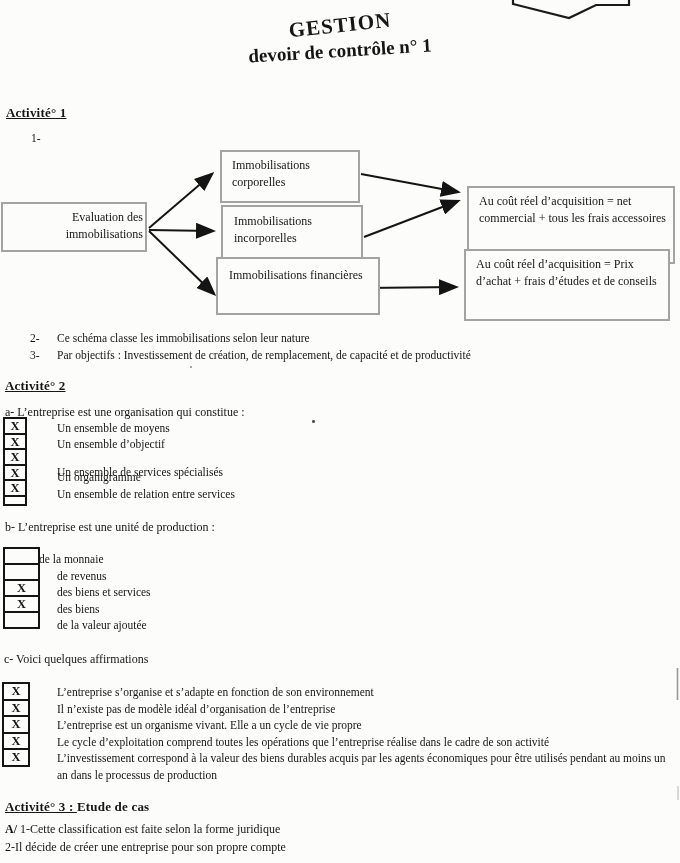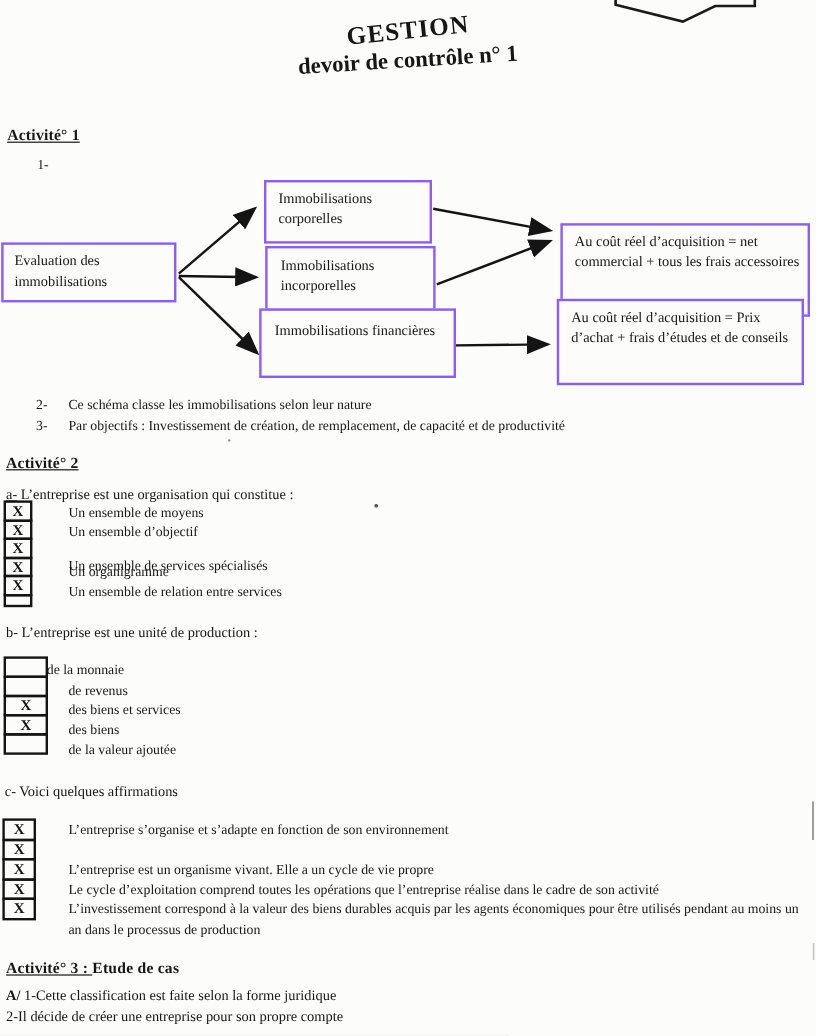--- a/index.html
+++ b/index.html
@@ -20,21 +20,21 @@
   }
   .heading {
     position:absolute; font-weight:bold; font-size:13px;
     text-decoration:underline; white-space:nowrap; letter-spacing:0.2px;
   }
   .txt { position:absolute; font-size:11.5px; line-height:16px; white-space:nowrap; }
   .intro { position:absolute; font-size:12px; line-height:16px; white-space:nowrap;text-align:right; }
   .u { text-decoration:underline; }
   .b { font-weight:bold; }
   .dbox {
-    position:absolute; box-sizing:border-box; border:2px solid #8b5cf6;
+    position:absolute; box-sizing:border-box; border:2px solid #a3a3a3;
     font-size:12px; line-height:17px; background:#fcfcfa;
   }
   .cellcol { position:absolute; }
   .cell {
     box-sizing:border-box; border:2px solid #141414; text-align:center;
     font-size:12.5px; font-weight:600; overflow:hidden;
   }
   .cell + .cell { margin-top:-2px; }
   .lbl { position:absolute; font-size:11.5px; line-height:16.5px; white-space:nowrap; }
   .wrap { white-space:normal; width:615px; }
@@ -65,21 +65,21 @@
     <line x1="677.5" y1="668" x2="677.5" y2="700" stroke="#9a9a9a" stroke-width="1.6"></line>
     <line x1="678" y1="786" x2="678" y2="800" stroke="#c0c0c0" stroke-width="1.2"></line>
   </svg>
 
   <div class="doc-title">GESTION</div>
   <div class="doc-subtitle">devoir de contrôle n° 1</div>
 
   <div class="heading" style="left:6px; top:105px;">Activité° 1</div>
   <div class="txt" style="left:31px; top:130px;">1-</div>
 
-  <div class="dbox" style="left:1px; top:202px; width:146px; height:50px; padding:5px 2px 0 9px;">Evaluation des immobilisations</div>
+  <div class="dbox" style="left:1px; top:202px; width:146px; height:50px; padding:5px 2px 0 9px;text-align:right;">Evaluation des immobilisations</div>
   <div class="dbox" style="left:220px; top:150px; width:140px; height:53px; padding:5px 2px 0 10px;">Immobilisations corporelles</div>
   <div class="dbox" style="left:221px; top:205px; width:142px; height:54px; padding:6px 2px 0 11px;">Immobilisations incorporelles</div>
   <div class="dbox" style="left:216px; top:257px; width:164px; height:58px; padding:8px 2px 0 11px;">Immobilisations financières</div>
   <div class="dbox" style="left:467px; top:155px; width:208px; height:78px; padding:5px 4px 0 10px;margin-top:31px;">Au coût réel d’acquisition = net commercial + tous les frais accessoires</div>
   <div class="dbox" style="left:464px; top:249px; width:206px; height:72px; padding:5px 4px 0 10px;">Au coût réel d’acquisition = Prix d’achat + frais d’études et de conseils</div>
 
   <div class="txt" style="left:30px; top:330px;">2-</div>
   <div class="txt" style="left:57px; top:330px;">Ce schéma classe les immobilisations selon leur nature</div>
   <div class="txt" style="left:30px; top:346.5px;">3-</div>
   <div class="txt" style="left:57px; top:346.5px;">Par objectifs : Investissement de création, de remplacement, de capacité et de productivité</div>
@@ -120,20 +120,21 @@
   <div class="intro" style="left:4px; top:651px;">c- Voici quelques affirmations</div>
 
   <div class="cellcol" style="left:2px; top:682px; width:28px;">
     <div class="cell" style="height:18.5px;"><span>X</span></div>
     <div class="cell" style="height:18.5px;"><span>X</span></div>
     <div class="cell" style="height:18.5px;"><span>X</span></div>
     <div class="cell" style="height:18.5px;"><span>X</span></div>
     <div class="cell" style="height:18.5px;"><span>X</span></div>
   </div>
   <div class="lbl" style="left:57px; top:684px;">L’entreprise s’organise et s’adapte en fonction de son environnement</div>
+  <div class="lbl" style="left:57px; top:700.5px;">Il n’existe pas de modèle idéal d’organisation de l’entreprise</div>
   <div class="lbl" style="left:57px; top:717px;">L’entreprise est un organisme vivant. Elle a un cycle de vie propre</div>
   <div class="lbl" style="left:57px; top:733.5px;">Le cycle d’exploitation comprend toutes les opérations que l’entreprise réalise dans le cadre de son activité</div>
   <div class="lbl wrap" style="left:57px; top:750px; line-height:17px;">L’investissement correspond à la valeur des biens durables acquis par les agents économiques pour être utilisés pendant au moins un an dans le processus de production</div>
 
   <div class="intro b" style="left:5px; top:799px; font-size:13px; letter-spacing:0.2px;"><span class="u">Activité° 3 : </span><span>Etude de cas</span></div>
 
   <div class="intro" style="left:5px; top:821px;"><span class="b">A/</span><span> 1-Cette classification est faite selon la forme juridique</span></div>
   <div class="intro" style="left:5px; top:838.5px;">2-Il décide de créer une entreprise pour son propre compte</div>
 
   <div class="speck" style="left:312px; top:420px; width:2.5px; height:2.5px;"></div>

